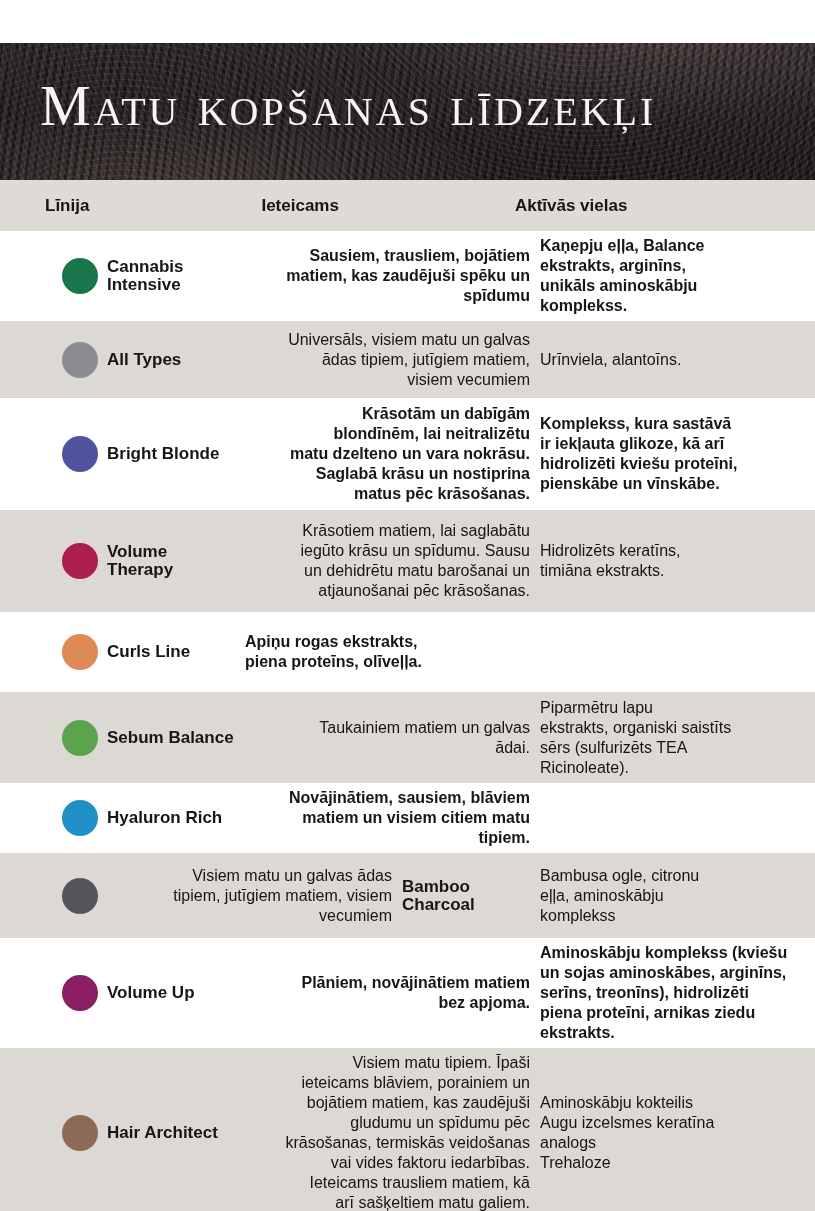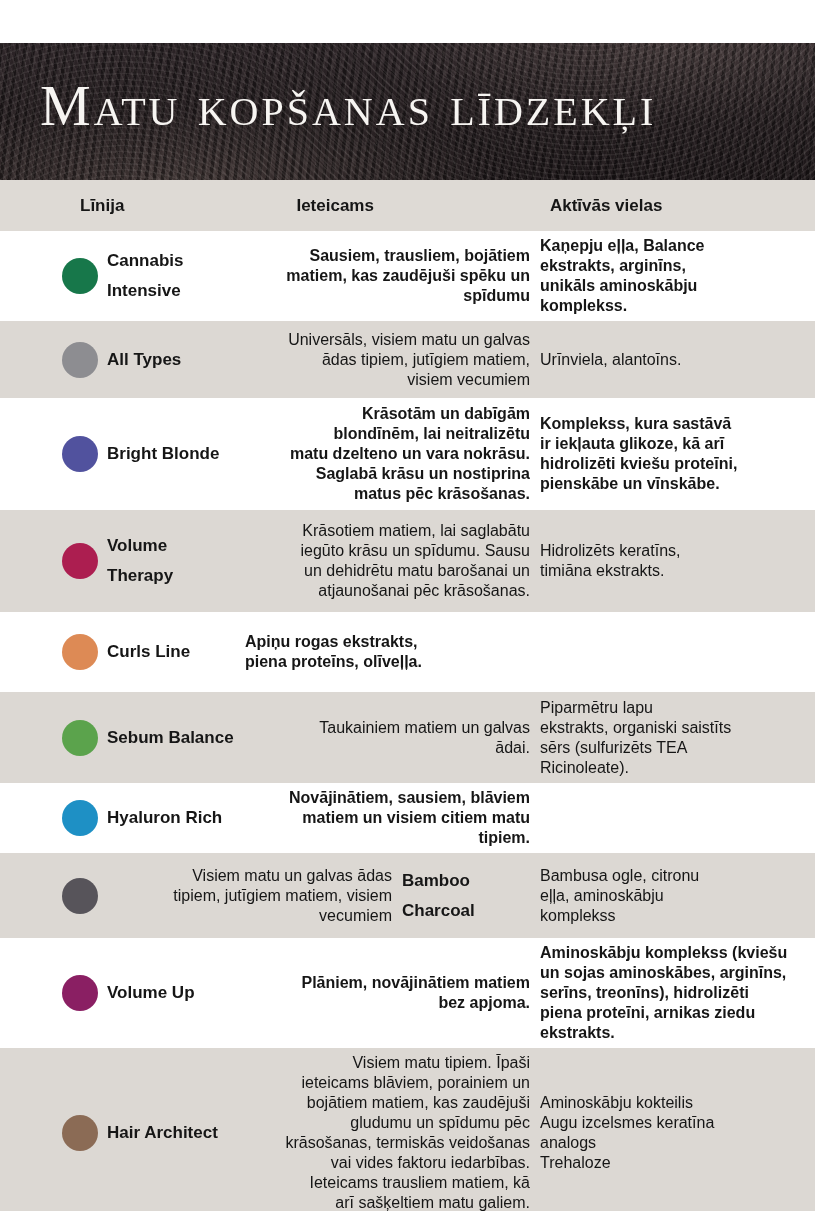--- a/index.html
+++ b/index.html
@@ -42,21 +42,21 @@
   
   .thead{
     display:flex;
     align-items:center;
     height:51px;
     background:#dedad5;
     font-weight:700;
     font-size:17px;
   }
   .th{white-space:nowrap;}
-  .th-line{margin-left:80px;}
+  .th-line{margin-left:45px;}
   .th-rec{margin-left:172px;}
   .th-act{margin-left:176px;}
   
   .row{
     display:flex;
     align-items:center;
     padding:5px 0 5px 62px;
     box-sizing:border-box;
   }
   .row:nth-child(even){background:#dcd8d3;}
@@ -69,21 +69,21 @@
   .row:nth-child(7){min-height:70px;}
   .row:nth-child(8){min-height:85px;}
   .row:nth-child(9){min-height:101px;}
   .row:nth-child(10){min-height:157px;}
   .dotcell{width:45px;flex:none;}
   .dot{display:block;width:36px;height:36px;border-radius:50%;}
   .cell{box-sizing:border-box;}
   .name{
     width:138px;flex:none;
     font-weight:700;
-    font-size:17px;line-height:30px;
+    font-size:17px;line-height:18px;
     padding-right:8px;
   }
   .rec{
     width:295px;flex:none;
     font-size:16px;line-height:20px;
     white-space:pre-line;
     padding-right:10px;
     text-align:right;
   }
   .act{

